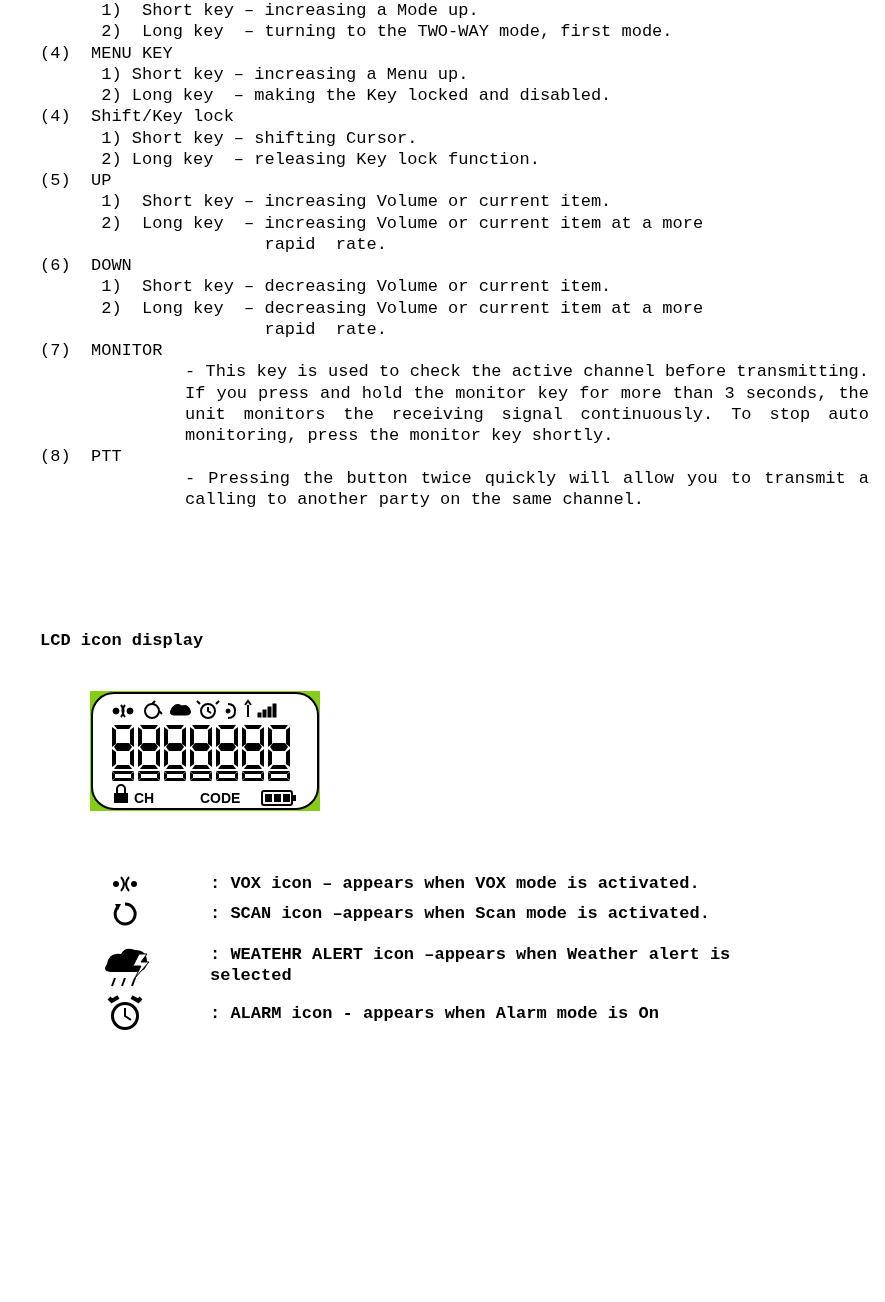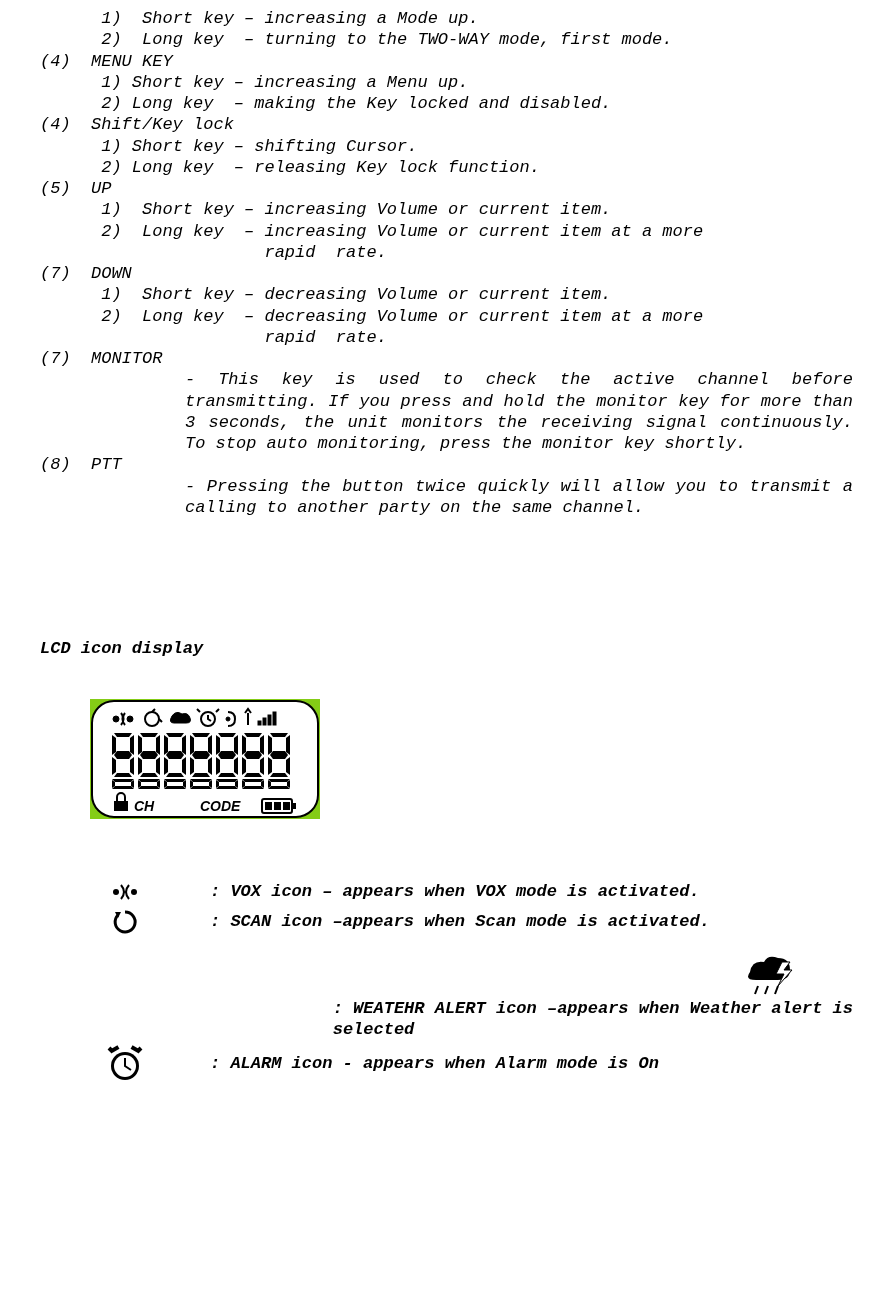--- a/index.html
+++ b/index.html
@@ -7,23 +7,22 @@
     font-size: 17px;
     line-height: 1.25;
     margin: 0;
     padding: 0;
     width: 885px;
     background: #fff;
     color: #000;
   }
   .wrap {
     margin-left: 40px;
-    margin-right: 32px;
-    padding-top: 8px;
-    font-style: italic;
+    margin-right: 16px;
+    padding-top: 0;
   }
   .row { white-space: pre; }
   .just { text-align: justify; text-align-last: left; margin-left: 145px; margin-right: 0; }
   .section-title { font-weight: bold; margin-top: 120px; margin-bottom: 30px; }
   .lcd-fig {
     margin-left: 50px; margin-top: 10px; margin-bottom: 50px;
     background: #84cc16; display: inline-block;
   }
   .lcd-svg { display:block; }
   .icon-row {
@@ -50,21 +49,21 @@
 
 <div class="row"><span>(4)  Shift/Key lock</span></div>
 <div class="row">      <span>1) Short key – shifting Cursor.</span></div>
 <div class="row">      <span>2) Long key  – releasing Key lock function.</span></div>
 
 <div class="row"><span>(5)  UP</span></div>
 <div class="row">      <span>1)  Short key – increasing Volume or current item.</span></div>
 <div class="row">      <span>2)  Long key  – increasing Volume or current item at a more</span></div>
 <div class="row">      <span>                rapid  rate.</span></div>
 
-<div class="row"><span>(7)  DOWN</span></div>
+<div class="row"><span>(6)  DOWN</span></div>
 <div class="row">      <span>1)  Short key – decreasing Volume or current item.</span></div>
 <div class="row">      <span>2)  Long key  – decreasing Volume or current item at a more</span></div>
 <div class="row">      <span>                rapid  rate.</span></div>
 
 <div class="row"><span>(7)  MONITOR</span></div>
 <div class="just"><span>-  This key is used to check the active channel before transmitting. If you press and hold the monitor key for more than 3 seconds, the unit monitors the receiving signal continuously. To stop auto monitoring, press the monitor key shortly.</span></div>
 
 <div class="row"><span>(8)  PTT</span></div>
 <div class="just"><span>-  Pressing the button twice quickly will allow you to transmit a calling to another party on the same channel.</span></div>
 
@@ -206,21 +205,21 @@
     <svg width="28" height="28">
           <path d="M14 4 a10 10 0 1 1 -7 3" fill="none" stroke="#000" stroke-width="3"></path>
           <polygon points="4,4 10,4 7,10" fill="#000"></polygon>
         </svg>
   </div>
   <div class="icon-text">: SCAN icon –appears when Scan mode is activated.</div>
 </div>
 
 <div class="gap1"></div>
 
-<div class="icon-row" style="align-items:flex-end;flex-direction:column;">
+<div class="icon-row" style="align-items:flex-start;">
   <div class="icon-cell">
     <svg width="56" height="46">
       <path d="M10 20 q2 -12 14 -10 q4 -8 14 -4 q12 0 12 12 q0 10 -12 10 h-22 q-12 0 -6 -8 z" fill="#000"></path>
       <path d="M18 34 l-3 8 M28 34 l-3 8 M38 34 l-3 8" stroke="#000" stroke-width="2"></path>
       <polygon points="42,10 50,10 44,18 52,18 38,34 44,22 36,22" fill="#fff" stroke="#000" stroke-width="1"></polygon>
     </svg>
   </div>
   <div class="icon-text-stack">
     <div>: WEATEHR ALERT icon –appears when Weather alert is</div>
     <div> selected</div>

